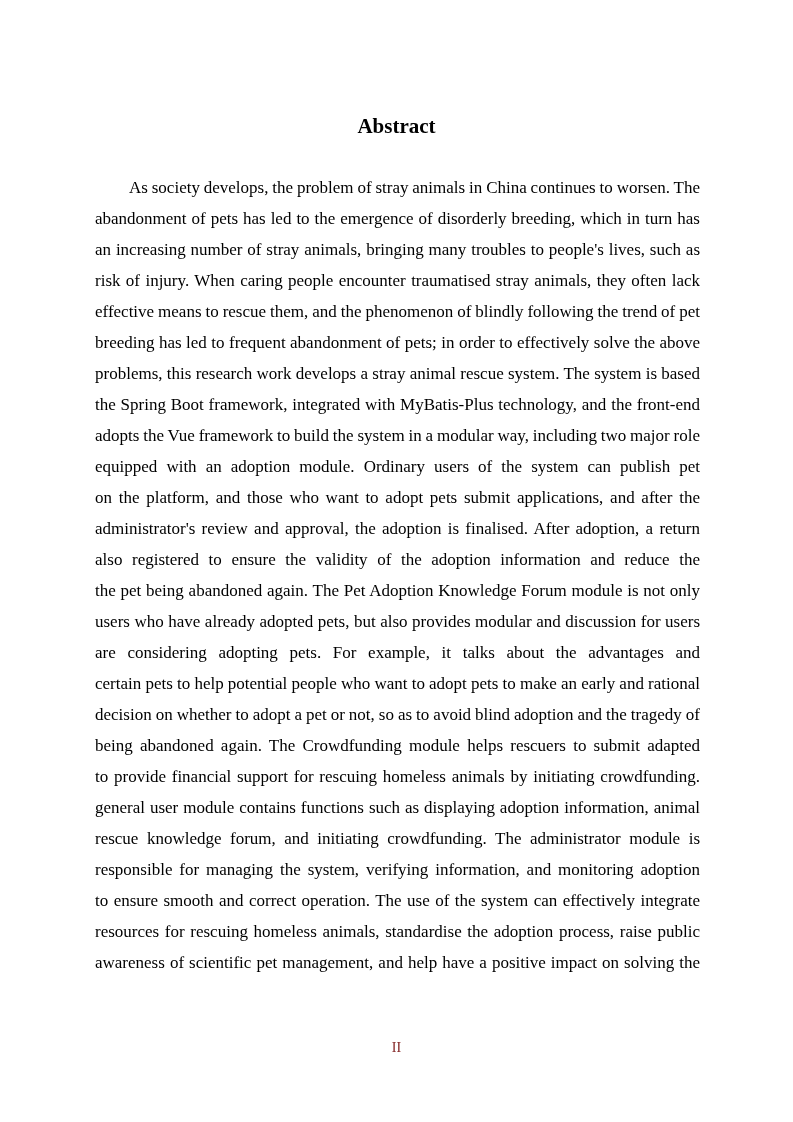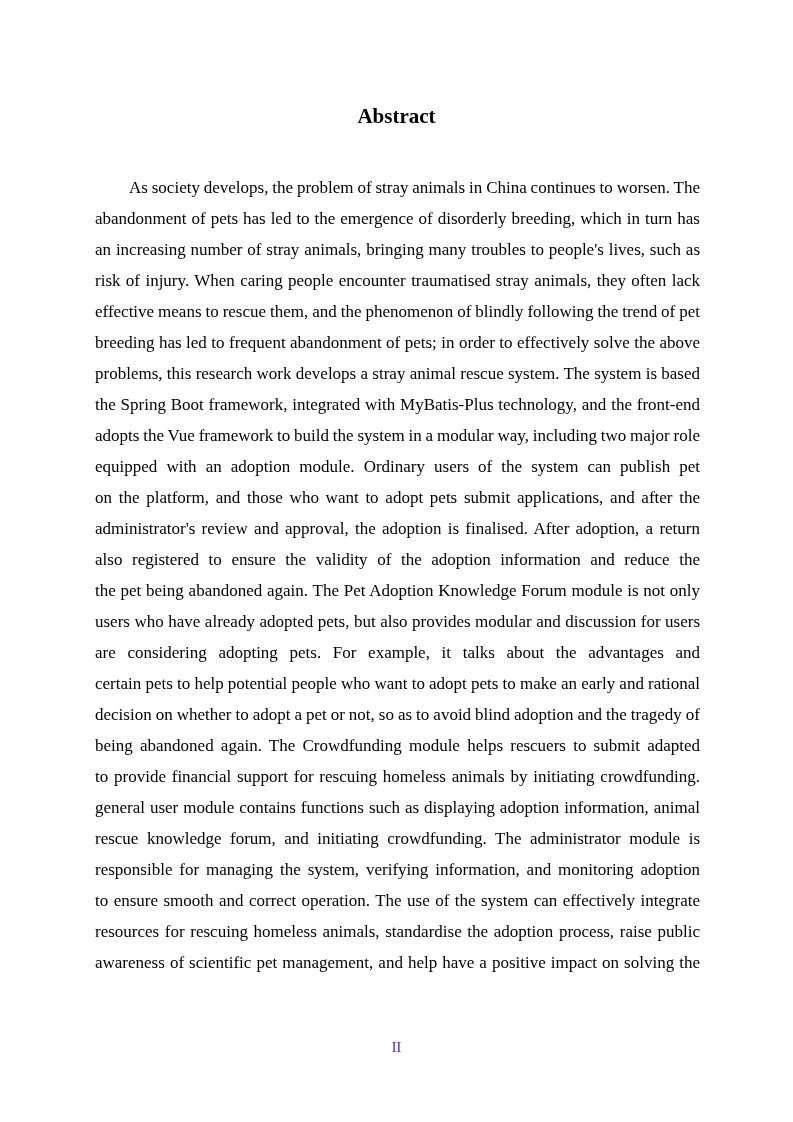--- a/index.html
+++ b/index.html
@@ -18,21 +18,21 @@
   }
   .doc-title {
     position: absolute;
     top: 101px;
     left: 0;
     right: 0;
     text-align: center;
     font-size: 21px;
     line-height: 26px;
     font-weight: bold;
-    margin: 2px;
+    margin: 12px;
   }
   .abstract-body {
     position: absolute;
     top: 172px;
     left: 95px;
     width: 605px;
   }
   .line {
     font-size: 17px;
     line-height: 31px;
@@ -46,21 +46,21 @@
     padding-left: 34px;
   }
   .page-number {
     position: absolute;
     top: 1040px;
     left: 0;
     right: 0;
     text-align: center;
     font-size: 14px;
     line-height: 15px;
-    color: #4c1d95;
+    color: #7f1d1d;
   }
 </style>
 </head>
 <body>
 
 <div class="page">
   <h1 class="doc-title">Abstract</h1>
 
   <div class="abstract-body">
       <div class="line">As society develops, the problem of stray animals in China continues to worsen. The</div>

